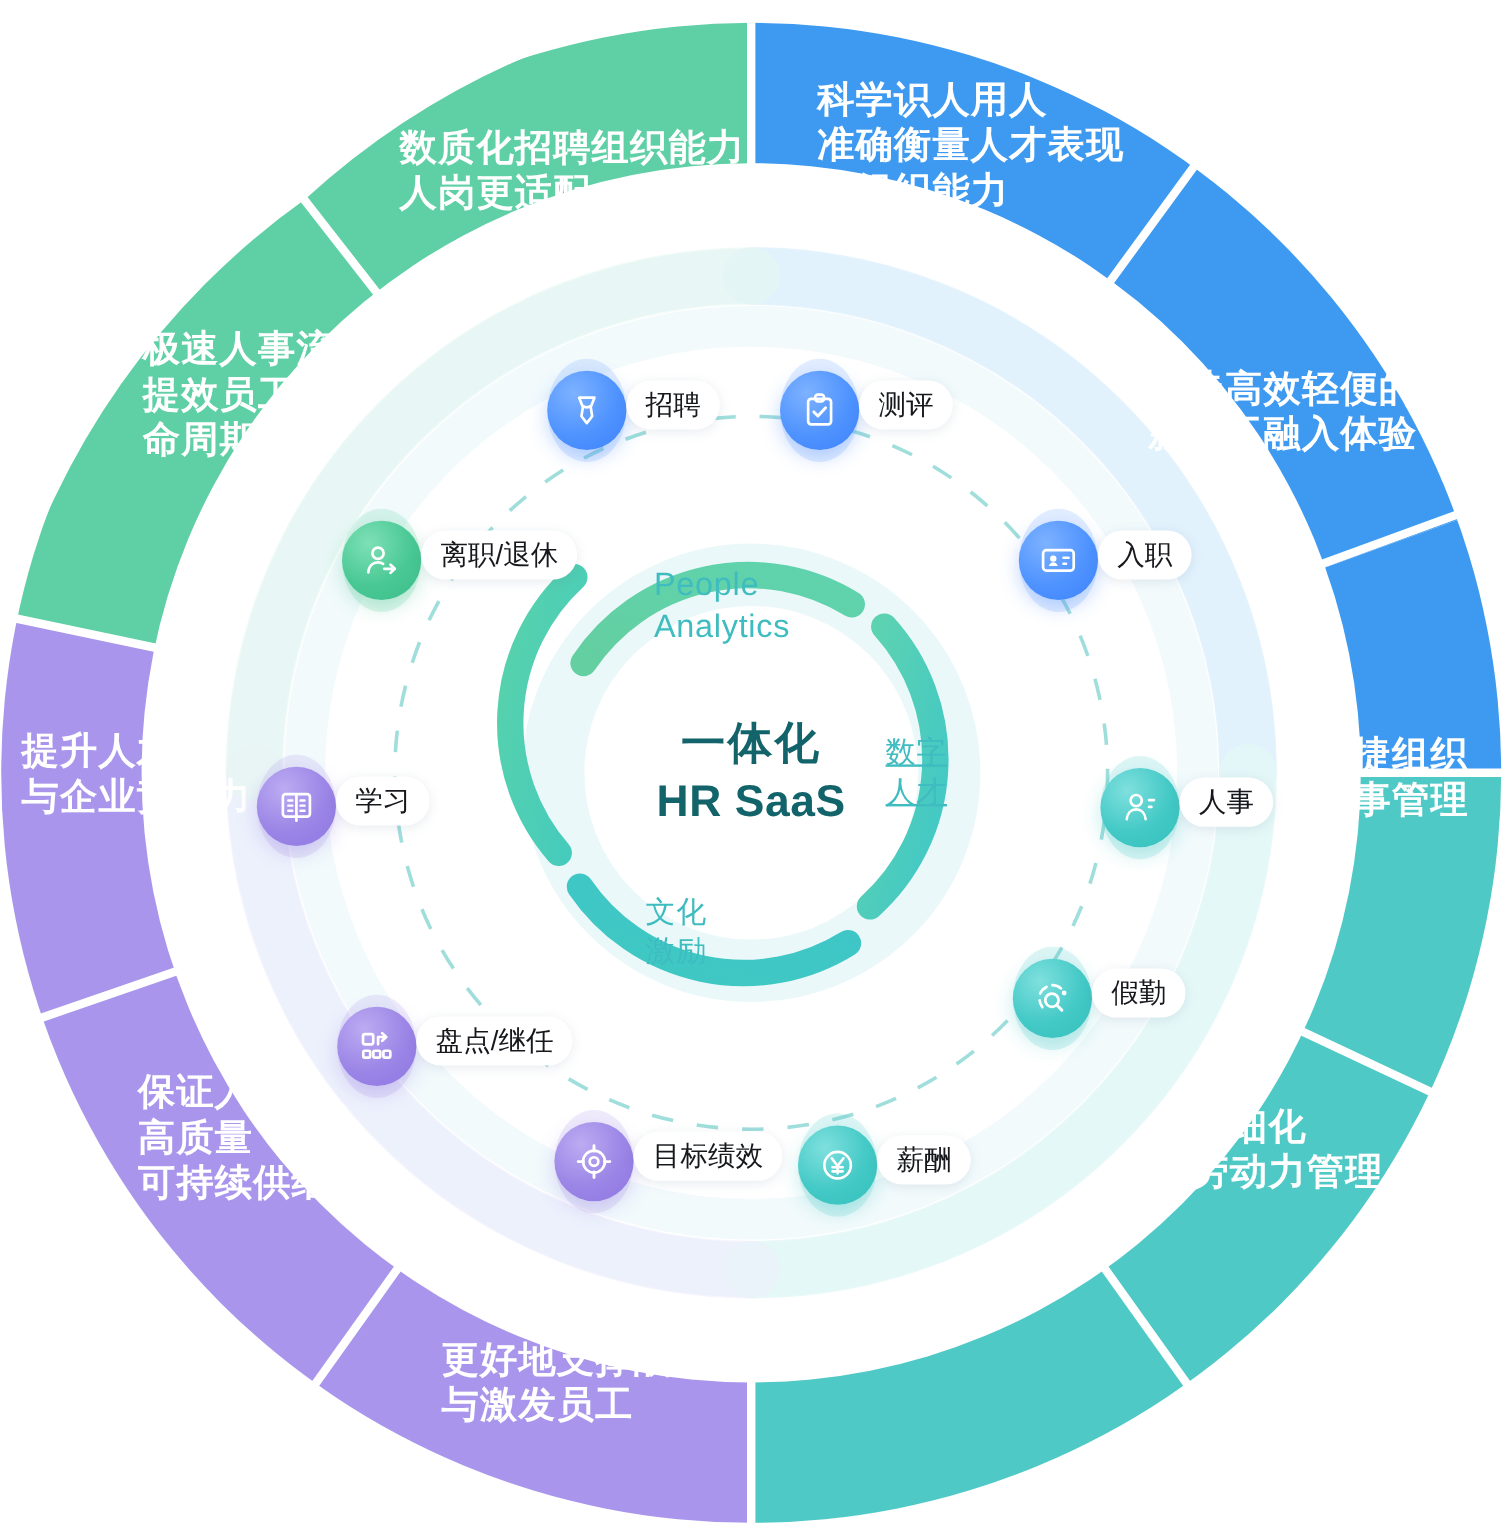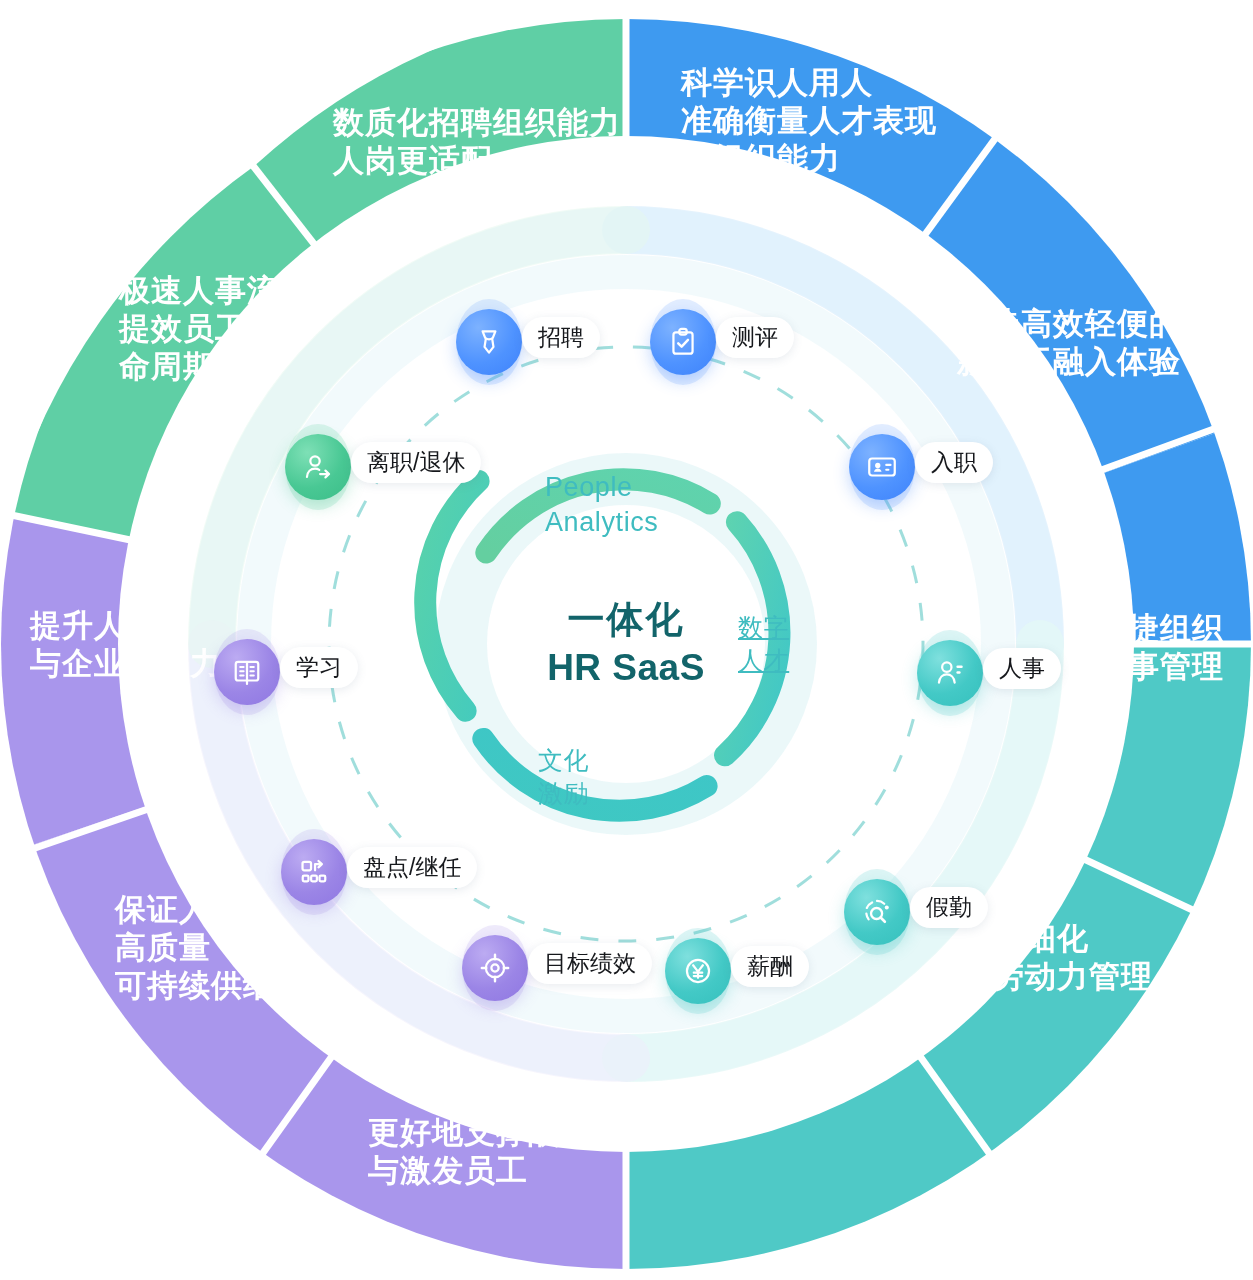--- a/index.html
+++ b/index.html
@@ -190,21 +190,21 @@
 劳动力管理</div>
 
 
   <div class="seg-label" style="left:368px;top:1114px;">更好地支撑战略
 与激发员工</div>
 
   <div class="seg-label" style="left:115px;top:891px;">保证人才
 高质量
 可持续供给</div>
 
-  <div class="seg-label" style="left:30px;top:607px;">提升人才
+  <div class="seg-label" style="left:18px;top:607px;">提升人才
 与企业竞争力</div>
 
   <div class="seg-label" style="left:119px;top:272px;">极速人事流程
 提效员工全生
 命周期</div>
 
   <div class="node blue" style="left:516px;top:342px;">
     <div class="halo">
       <div class="disc">
         <svg viewBox="0 0 32 32">
@@ -251,21 +251,21 @@
           <circle cx="13" cy="10.5" r="4.4" fill="none" stroke="#fff" stroke-width="2.1"></circle>
           <path d="M5.6 25c.5-4.9 3.7-7.6 7.4-7.6s6.9 2.7 7.4 7.6" fill="none" stroke="#fff" stroke-width="2.1" stroke-linecap="round"></path>
           <rect x="22" y="9" width="6" height="2.2" rx="1.1" fill="#fff"></rect>
           <rect x="22" y="14.4" width="4" height="2.2" rx="1.1" fill="#fff"></rect>
         </svg>
       </div>
     </div>
     <div class="pill">人事</div>
   </div>
 
-  <div class="node teal" style="left:904px;top:912px;text-align:center;">
+  <div class="node teal" style="left:904px;top:832px;text-align:center;">
     <div class="halo">
       <div class="disc">
         <svg viewBox="0 0 32 32">
           <path d="M22.8 8.2A10 10 0 0 0 16 5.6" fill="none" stroke="#fff" stroke-width="2.1" stroke-linecap="round"></path>
           <path d="M6.4 12.2A10 10 0 0 1 11.4 7" fill="none" stroke="#fff" stroke-width="2.1" stroke-linecap="round"></path>
           <path d="M8.1 22.9A10 10 0 0 1 6 17.6" fill="none" stroke="#fff" stroke-width="2.1" stroke-linecap="round"></path>
           <circle cx="25.2" cy="11.8" r="1.9" fill="#fff"></circle>
           <circle cx="15.6" cy="17.4" r="5.2" fill="none" stroke="#fff" stroke-width="2.2"></circle>
           <path d="M19.4 21.2l4 4" stroke="#fff" stroke-width="2.4" stroke-linecap="round"></path>
         </svg>

